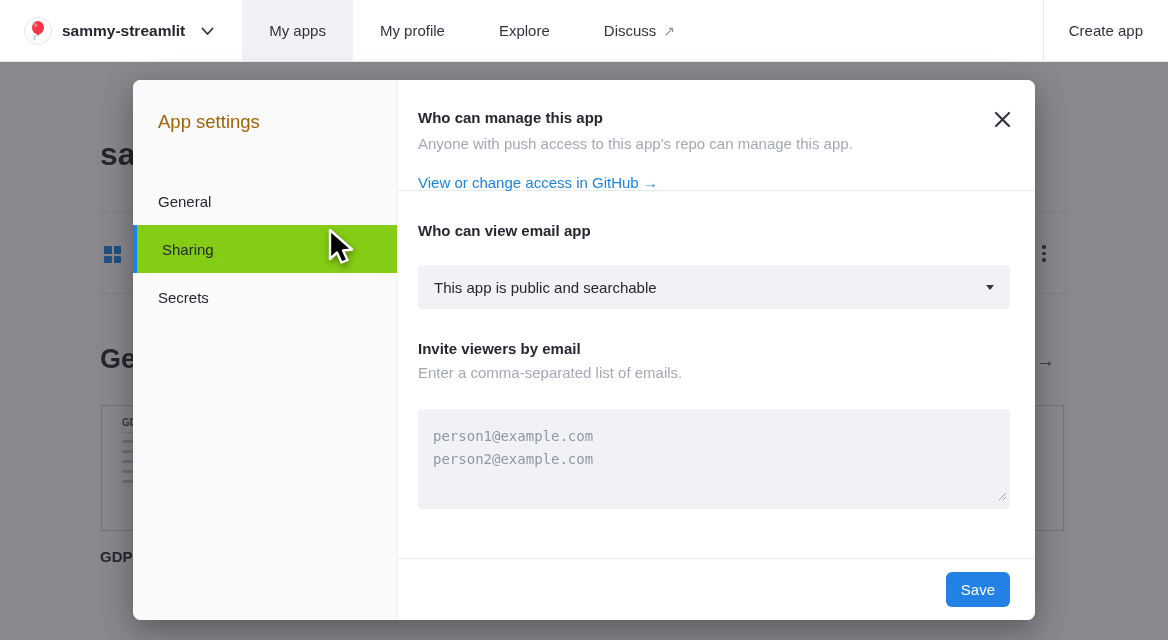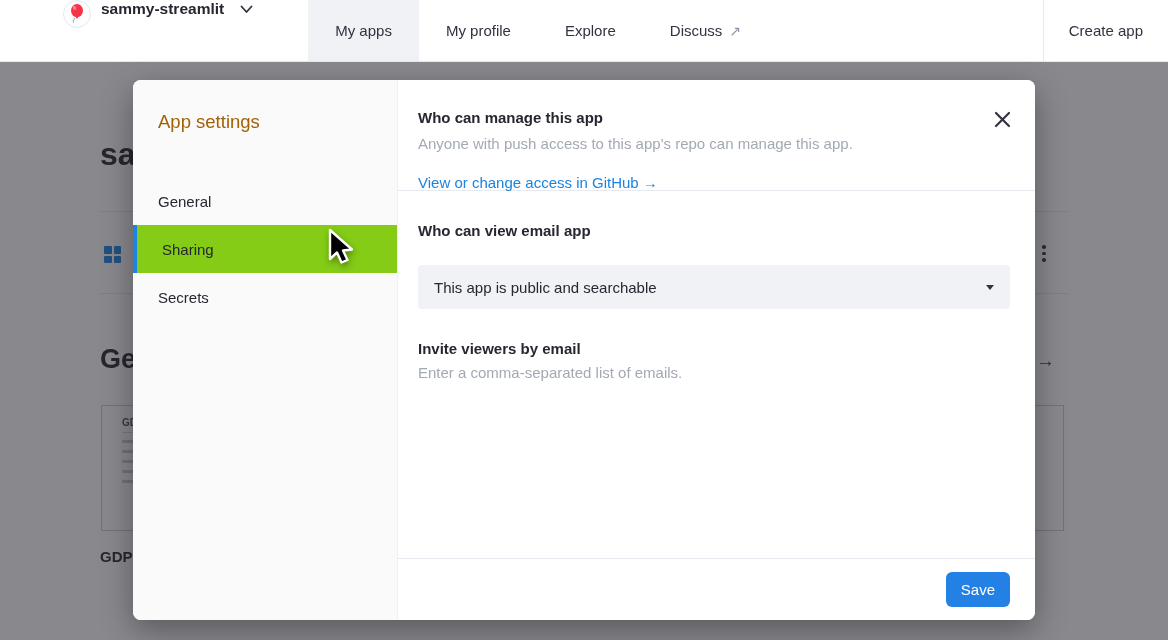--- a/index.html
+++ b/index.html
@@ -3,26 +3,26 @@
 <meta charset="utf-8">
 <style>
   * { margin:0; padding:0; box-sizing:border-box; }
   html,body { width:1168px; height:640px; overflow:hidden; background:#fff; }
   body { font-family:"Liberation Sans","DejaVu Sans",sans-serif; color:#262730; }
   .screen { position:relative; width:1168px; height:640px; overflow:hidden; }
 
   
   .navbar { position:absolute; top:0; left:0; right:0; height:62px; background:#fff;
             border-bottom:1px solid #e6e9ef; display:flex; align-items:stretch; z-index:15; }
-  .ws-switcher { display:flex; align-items:flex-start; gap:10px; padding:0 18px 0 24px; cursor:pointer;margin-left:39px; }
+  .ws-switcher { display:flex; align-items:center; gap:10px; padding:0 18px 0 24px; cursor:pointer; }
   .logo-badge { width:28px; height:28px; border-radius:50%; background:#fdfdfd;
                 border:1px solid #e4e9f0; display:flex; align-items:center; justify-content:center; }
   .ws-name { font-size:15.5px; font-weight:600; color:#262730; }
   .chev-down { margin-left:6px; }
-  .nav-tabs { display:flex; align-items:stretch; margin-left:37px; }
+  .nav-tabs { display:flex; align-items:stretch; margin-left:10px; }
   .nav-tab { display:flex; align-items:center; padding:0 27px; font-size:15px; color:#31333f; cursor:pointer; }
   .nav-tab.active { background:#f0f2f6; }
   .ext-arrow { color:#9096a1; font-size:14px; margin-left:7px; }
   .nav-spacer { flex:1; }
   .create-app { display:flex; align-items:center; padding:0 25px; font-size:15px; color:#31333f;
                 border-left:1px solid #e6e9ef; cursor:pointer; }
 
   
   .page-behind { position:absolute; inset:0; z-index:1; }
   .bg-heading { position:absolute; left:100px; top:136px; font-size:32px; font-weight:700; color:#262730; }
@@ -195,20 +195,30 @@
         <div class="sec-title">Who can view email app</div>
         <div class="select-box">
           <span>This app is public and searchable</span>
           <span class="select-caret"></span>
         </div>
       </div>
 
       <div class="section-invite">
         <div class="sec-title">Invite viewers by email</div>
         <div class="sec-desc" style="margin-top:4px;">Enter a comma-separated list of emails.</div>
+        <div class="textarea-wrap">
+          <textarea class="invite-textarea" placeholder="person1@example.com
+person2@example.com" style=""></textarea>
+          <span class="resize-grip">
+            <svg width="9" height="9" viewBox="0 0 9 9">
+              <line x1="1" y1="8" x2="8" y2="1" stroke="#9aa0ab" stroke-width="1"></line>
+              <line x1="5" y1="8" x2="8" y2="5" stroke="#9aa0ab" stroke-width="1"></line>
+            </svg>
+          </span>
+        </div>
       </div>
 
       <div class="modal-footer">
         <button class="save-btn">Save</button>
       </div>
     </div>
   </div>
 
   <div class="cursor">
     <svg width="30" height="42" viewBox="0 0 30 42">

